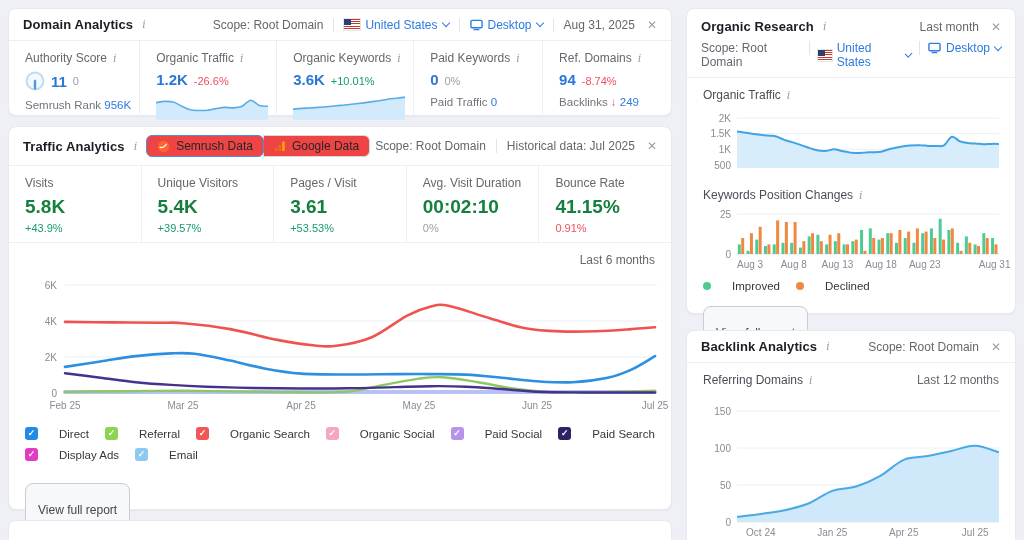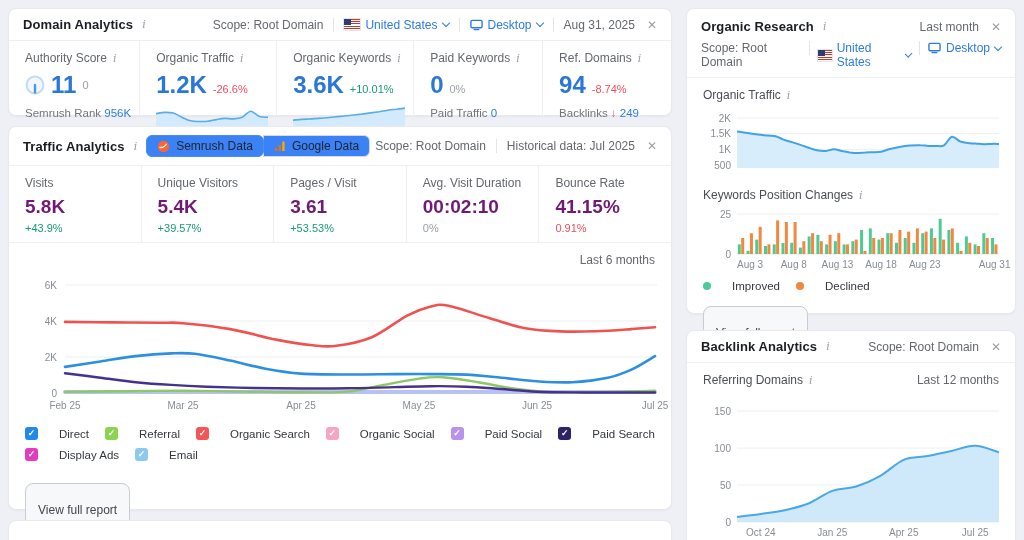--- a/index.html
+++ b/index.html
@@ -16,30 +16,30 @@
   .link { display:inline-flex; align-items:center; gap:5px; color:#2c7be0; font-size:12px; cursor:pointer; }
   .chev { width:6px; height:6px; border-right:1.5px solid #2c7be0; border-bottom:1.5px solid #2c7be0; transform:rotate(45deg); display:inline-block; margin-top:-3px; }
   .close { color:#9a9ea6; font-size:12px; cursor:pointer; margin-left:2px; }
   .flag { position:relative; width:16px; height:11px; display:inline-block; background:repeating-linear-gradient(180deg,#c0392b 0 1px,#fff 1px 2.2px); outline:1px solid #e3e5ea; }
   .flag:before { content:""; position:absolute; left:0; top:0; width:7px; height:6px; background:#2c3e70; }
   .mrow { display:flex; }
   .mcol { flex:1; padding:10px 8px 8px 16px; border-left:1px solid #edeff3; }
   .mcol:first-child { border-left:none; }
   .mlabel { font-size:12px; color:#64676d; display:flex; align-items:center; gap:5px; white-space:nowrap; }
   .vrow { display:flex; align-items:baseline; gap:6px; margin-top:6px; }
-  .bigblue { font-size:24px; font-weight:700; color:#2b76d9; }
-  .bigdark { font-size:19px; font-weight:700; color:#701a75; }
+  .bigblue { font-size:15px; font-weight:700; color:#2b76d9; }
+  .bigdark { font-size:19px; font-weight:700; color:#15803d; }
   .delta { font-size:11px; font-weight:400; }
   .up { color:#169c6d; } .down { color:#ef4e5e; } .flat { color:#9aa0a8; }
   .subrow { font-size:11.5px; color:#70757d; margin-top:8px; white-space:nowrap; }
   .subrow .blue { color:#2c7be0; cursor:pointer; }
   svg { overflow:visible; display:block; }
   svg text { font-family:"Liberation Sans", sans-serif; }
   .seg { display:flex; align-items:center; }
-  .seg .tbtn { font-size:12px; color:#23262b; background:#3b82f6; border:1px solid #d6d9df; padding:3px 10px; display:flex; align-items:center; gap:6px; cursor:pointer; font-family:inherit; }
+  .seg .tbtn { font-size:12px; color:#23262b; background:#ef4444; border:1px solid #d6d9df; padding:3px 10px; display:flex; align-items:center; gap:6px; cursor:pointer; font-family:inherit; }
   .tbtn.active { border:1px solid #4a90e2; border-radius:6px; z-index:1; position:relative; }
   .tbtn.inactive { border-radius:0 6px 6px 0; margin-left:-1px; }
   .range-label { text-align:right; font-size:12px; color:#64676d; }
   .legend { display:flex; flex-wrap:wrap; gap:8px 16px; align-items:center; }
   .legend-item { display:inline-flex; align-items:center; gap:21px; font-size:11.5px; color:#33373d; cursor:pointer; }
   .cb { width:13px; height:13px; border-radius:3px; color:#fff; font-size:9px; font-weight:700; display:inline-flex; align-items:center; justify-content:center; line-height:1; }
   .dot { width:8px; height:8px; border-radius:50%; display:inline-block; }
   .btn { font-size:12px; color:#42464d; background:#f7f8fa; border:1px solid #c9ccd3; border-radius:8px; padding:19px 12px; cursor:pointer; font-family:inherit; }
   .seclabel { font-size:12px; color:#4a4e55; display:flex; align-items:center; gap:5px; }
   .rowsplit { display:flex; justify-content:space-between; align-items:center; }

